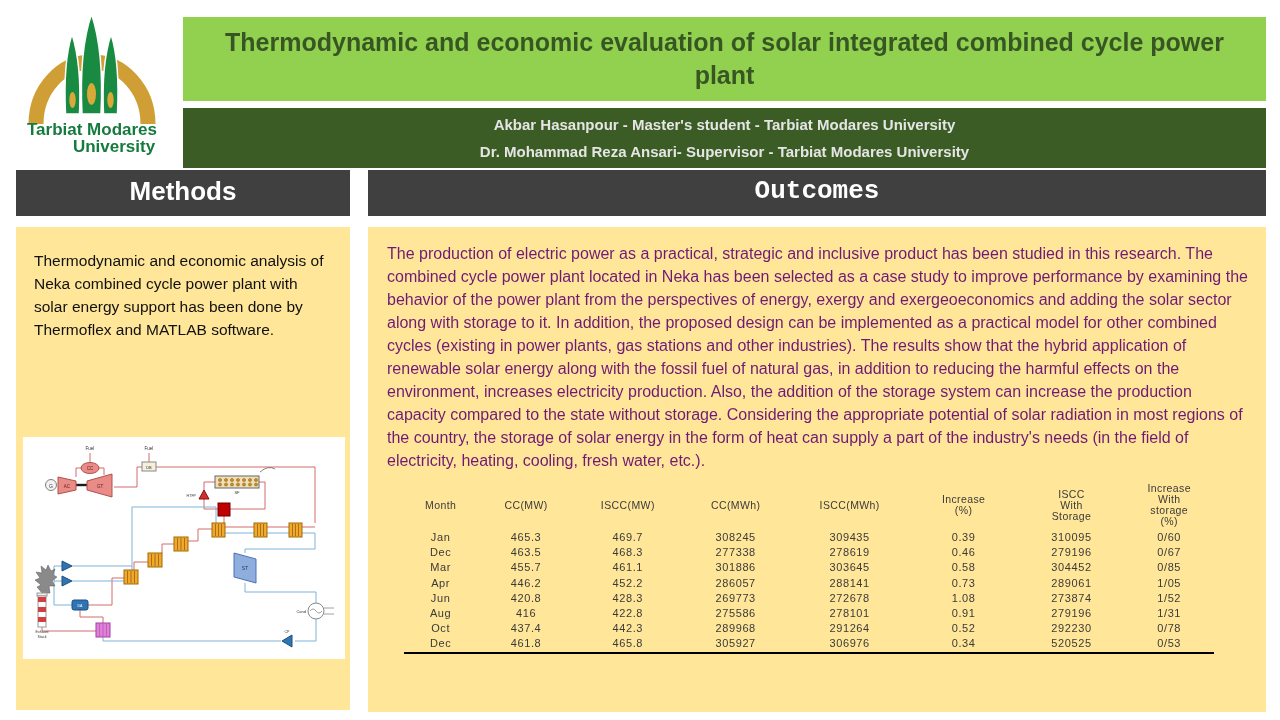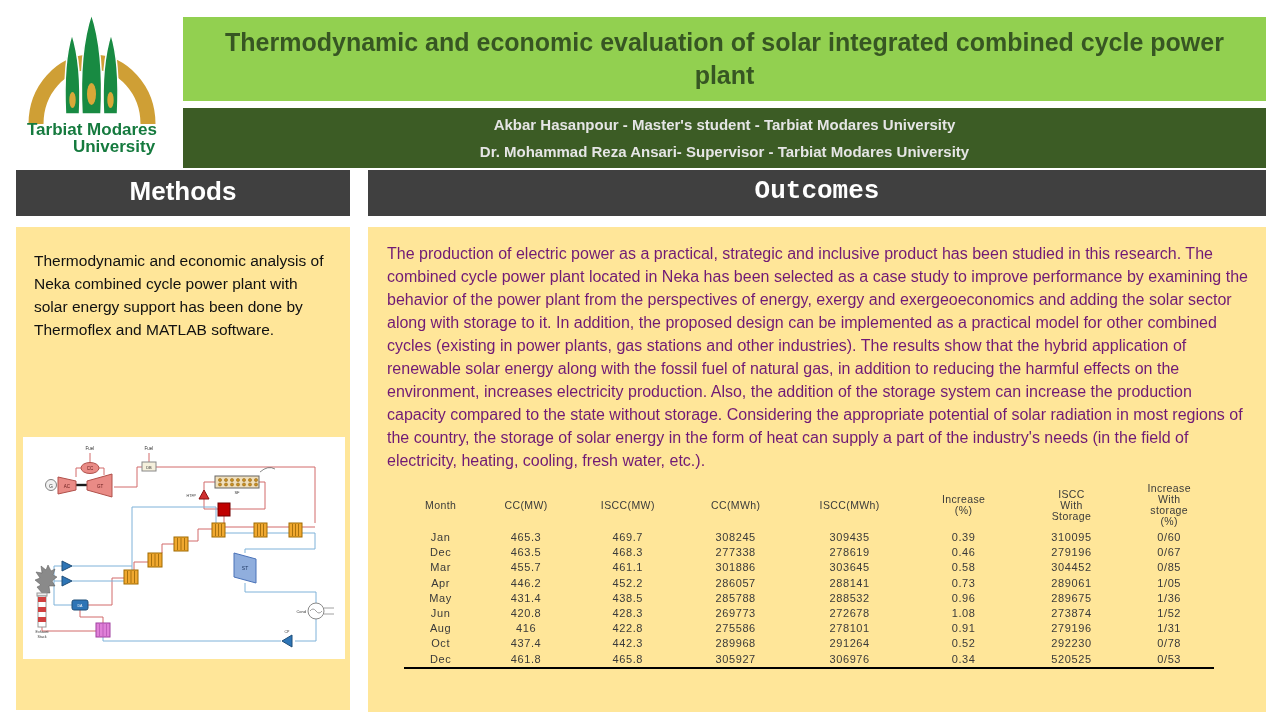--- a/index.html
+++ b/index.html
@@ -275,30 +275,20 @@
             <td>Apr</td>
             <td>446.2</td>
             <td>452.2</td>
             <td>286057</td>
             <td>288141</td>
             <td>0.73</td>
             <td>289061</td>
             <td>1/05</td>
           </tr>
           <tr>
-            <td>May</td>
-            <td>431.4</td>
-            <td>438.5</td>
-            <td>285788</td>
-            <td>288532</td>
-            <td>0.96</td>
-            <td>289675</td>
-            <td>1/36</td>
-          </tr>
-          <tr>
             <td>Jun</td>
             <td>420.8</td>
             <td>428.3</td>
             <td>269773</td>
             <td>272678</td>
             <td>1.08</td>
             <td>273874</td>
             <td>1/52</td>
           </tr>
           <tr>

